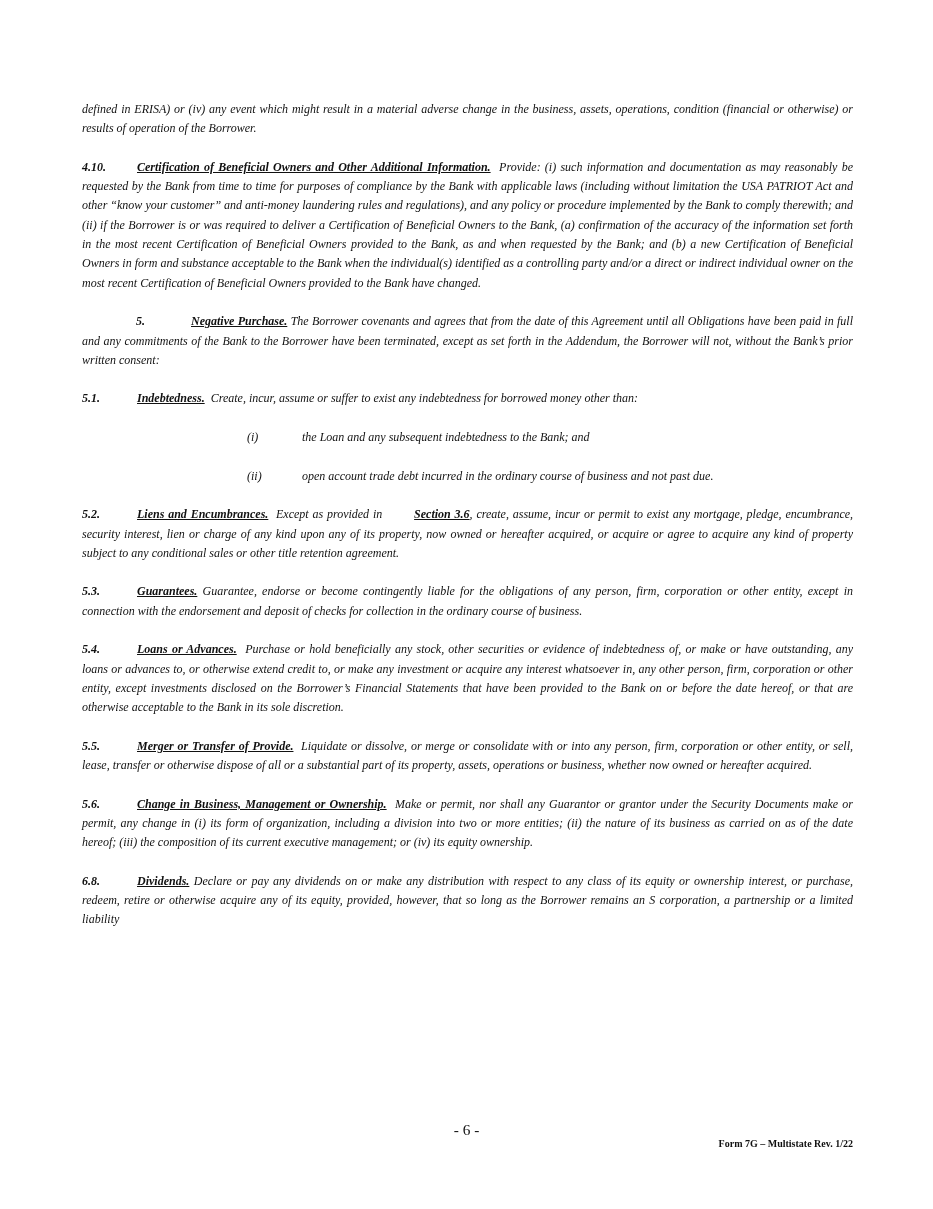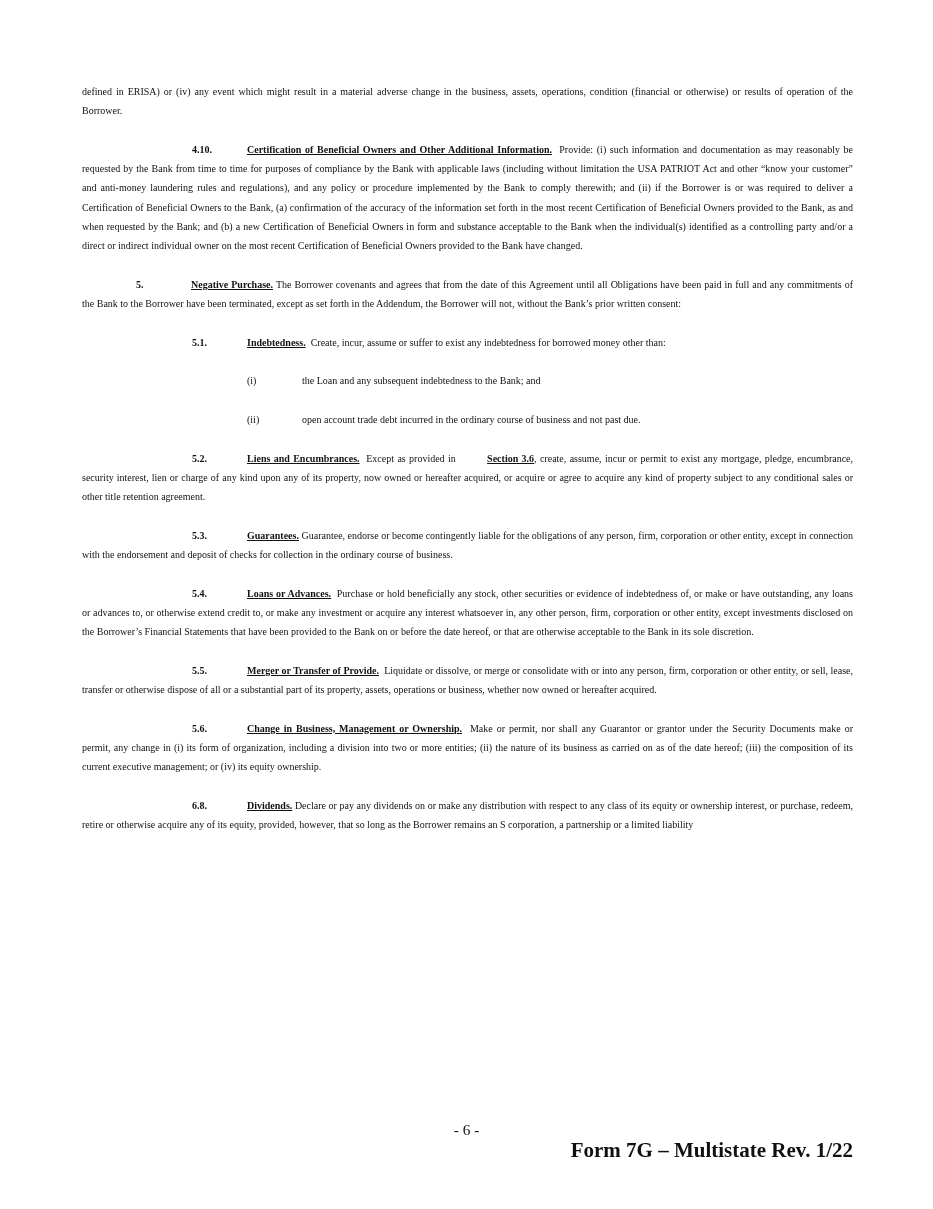--- a/index.html
+++ b/index.html
@@ -2,36 +2,36 @@
 <html><head>
   <meta charset="utf-8">
   <style>
     html, body { margin: 0; padding: 0; background: #ffffff; }
     body {
       width: 933px; height: 1209px; position: relative; overflow: hidden;
       font-family: "Liberation Serif", "DejaVu Serif", serif;
       color: #111111;
     }
     .page {
-      position: absolute; left: 82px; top: 82px; width: 771px;
-      font-size: 10px; line-height: 19.3px;
+      position: absolute; left: 82px; top: 100px; width: 771px;
+      font-size: 12px; line-height: 19.3px; font-style: italic;
     }
     p { margin: 0; text-align: justify; }
     .para { margin-bottom: 19.3px; }
     .num { font-weight: bold; display: inline-block; }
-    .num-sub { margin-left: 110px; width: 55px; }
+    .num-sub { width: 55px; }
     .num-main { margin-left: 54px; width: 55px; }
     .heading { font-weight: bold; text-decoration: underline; }
     .xref { font-weight: bold; text-decoration: underline; margin-left: 28px; }
     .list-item { position: relative; padding-left: 220px; margin-bottom: 19.3px; }
     .list-item .marker { position: absolute; left: 165px; top: 0; }
     .list-item.wrap { padding-left: 0; text-indent: 220px; }
     .list-item.wrap .marker { text-indent: 0; }
     .footer-page { position: absolute; left: 0; width: 933px; top: 1121px; text-align: center; font-size: 15.3px; }
-    .footer-form { position: absolute; right: 80px; top: 1138px; font-weight: bold; font-size: 21px; }
+    .footer-form { position: absolute; right: 80px; top: 1138px; font-weight: bold; font-size: 10px; }
   </style>
 </head>
 <body>
 
 <div class="page">
 
   <p class="para">defined in ERISA) or (iv) any event which might result in a material adverse change in the business, assets, operations, condition (financial or otherwise) or results of operation of the Borrower.</p>
 
   <p class="para">
     <span class="num num-sub">4.10.</span><span class="heading">Certification of Beneficial Owners and Other Additional Information.</span>&nbsp; <span>Provide: (i) such information and documentation as may reasonably be requested by the Bank from time to time for purposes of compliance by the Bank with applicable laws (including without limitation the USA PATRIOT Act and other “know your customer” and anti-money laundering rules and regulations), and any policy or procedure implemented by the Bank to comply therewith; and (ii) if the Borrower is or was required to deliver a Certification of Beneficial Owners to the Bank, (a) confirmation of the accuracy of the information set forth in the most recent Certification of Beneficial Owners provided to the Bank, as and when requested by the Bank; and (b) a new Certification of Beneficial Owners in form and substance acceptable to the Bank when the individual(s) identified as a controlling party and/or a direct or indirect individual owner on the most recent Certification of Beneficial Owners provided to the Bank have changed.</span>

